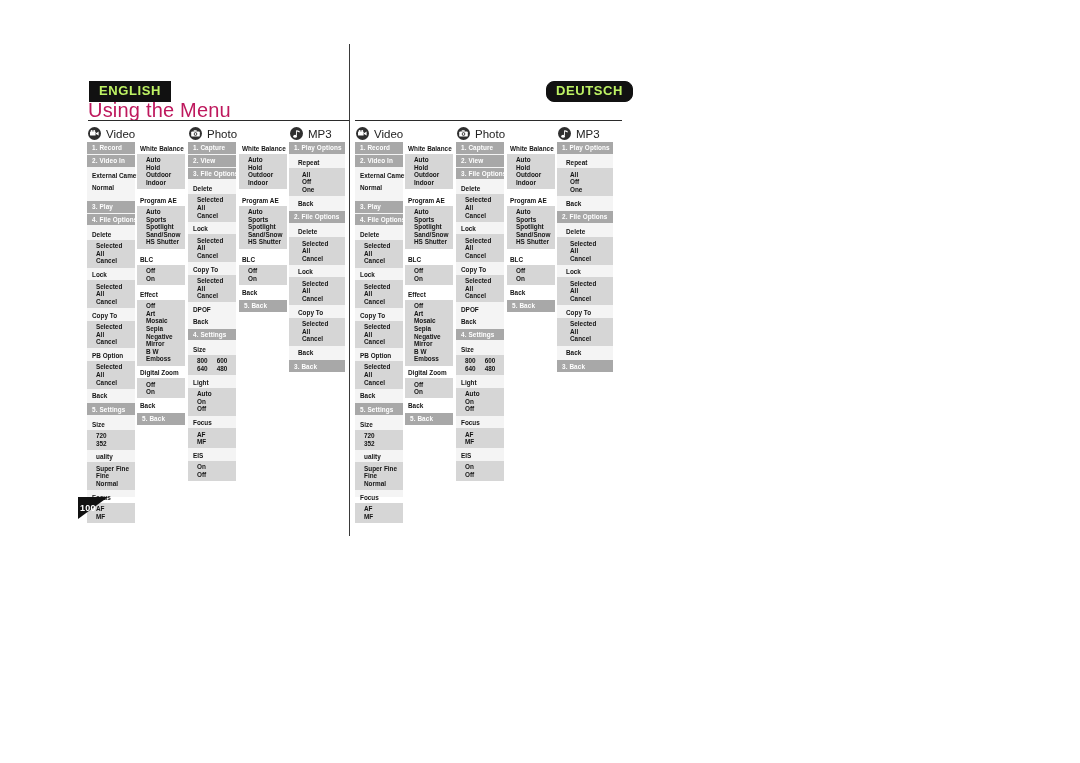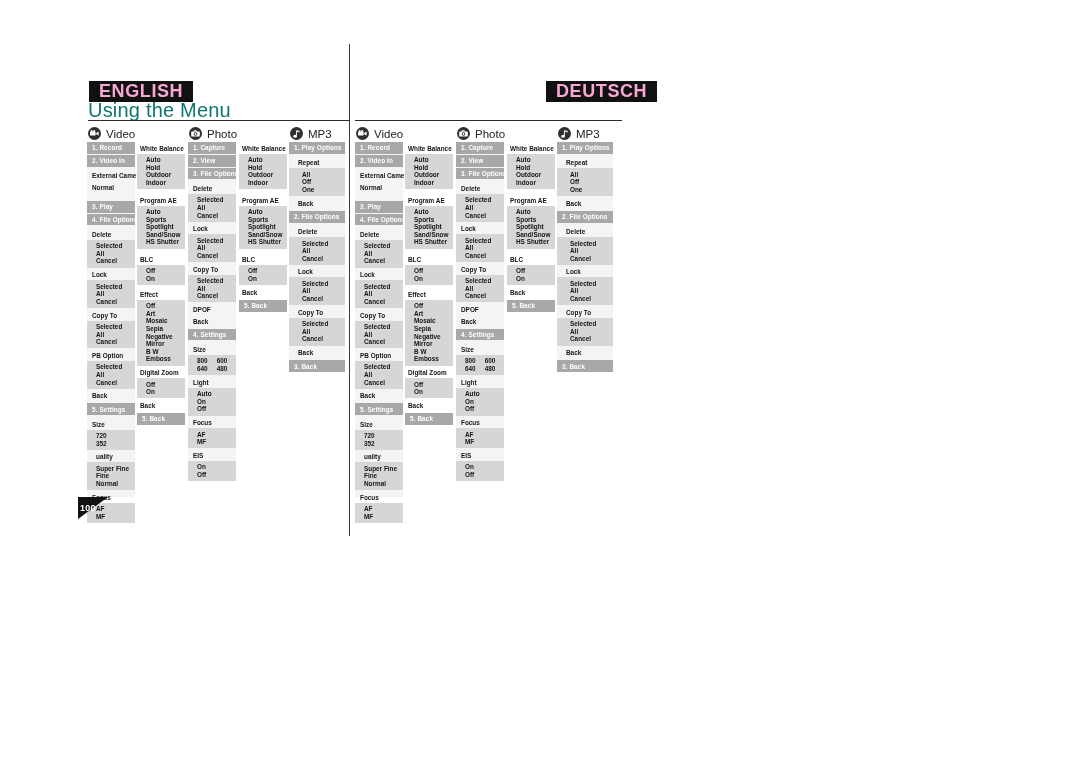--- a/index.html
+++ b/index.html
@@ -21,34 +21,34 @@
   }
 
   
   .half{position:absolute;top:0;height:763px;}
   .half.left{left:0;width:349px;}
   .half.right{left:349px;width:731px;}
 
   
   .lang-badge{
     position:absolute;
-    background:#111111;color:#f9a8d4;
-    font-size:18px;font-weight:bold;
+    background:#111111;color:#bef264;
+    font-size:13px;font-weight:bold;
     letter-spacing:.6px;
     padding:2px 9px 3px 9px;
     line-height:14px;
     border:1px solid #111;
   }
   .badge-en{left:89px;top:81px;}
 
   
   .page-title{
     position:absolute;
     font-size:20px;font-weight:normal;
-    color:#0f766e;
+    color:#be185d;
     letter-spacing:.2px;
     white-space:nowrap;
   }
   .title-en{left:88px;top:99px;}
 
   .title-rule{
     position:absolute;height:1px;background:#2b2b2b;
   }
   .rule-en{left:88px;top:120px;width:261px;}
 
@@ -401,21 +401,21 @@
       <div class="bar">3. Back</div>
     </div>
 
     <div class="corner"></div>
     <div class="corner-num">100</div>
 
   </div>
 
   <div class="half right">
 
-    <div class="lang-badge" style="left:197px;top:81px;">DEUTSCH</div>
+    <div class="lang-badge" style="left:197px;top:81px;border-radius:8px;">DEUTSCH</div>
     <div class="title-rule" style="left:6px;top:120px;width:267px;"></div>
 
     <div class="sec-head" style="left:7px;top:127px;">
       <span class="sec-icon">
         <svg width="9" height="7" viewBox="0 0 9 7">
             <rect x="0" y="1.6" width="5.6" height="4" rx="0.7" fill="#fff"></rect>
             <path d="M6 3.2 L8.6 1.6 L8.6 5.6 L6 4.1 Z" fill="#fff"></path>
             <circle cx="1.7" cy="1.1" r="1" fill="#fff"></circle>
             <circle cx="4.2" cy="1.1" r="1" fill="#fff"></circle>
           </svg>

